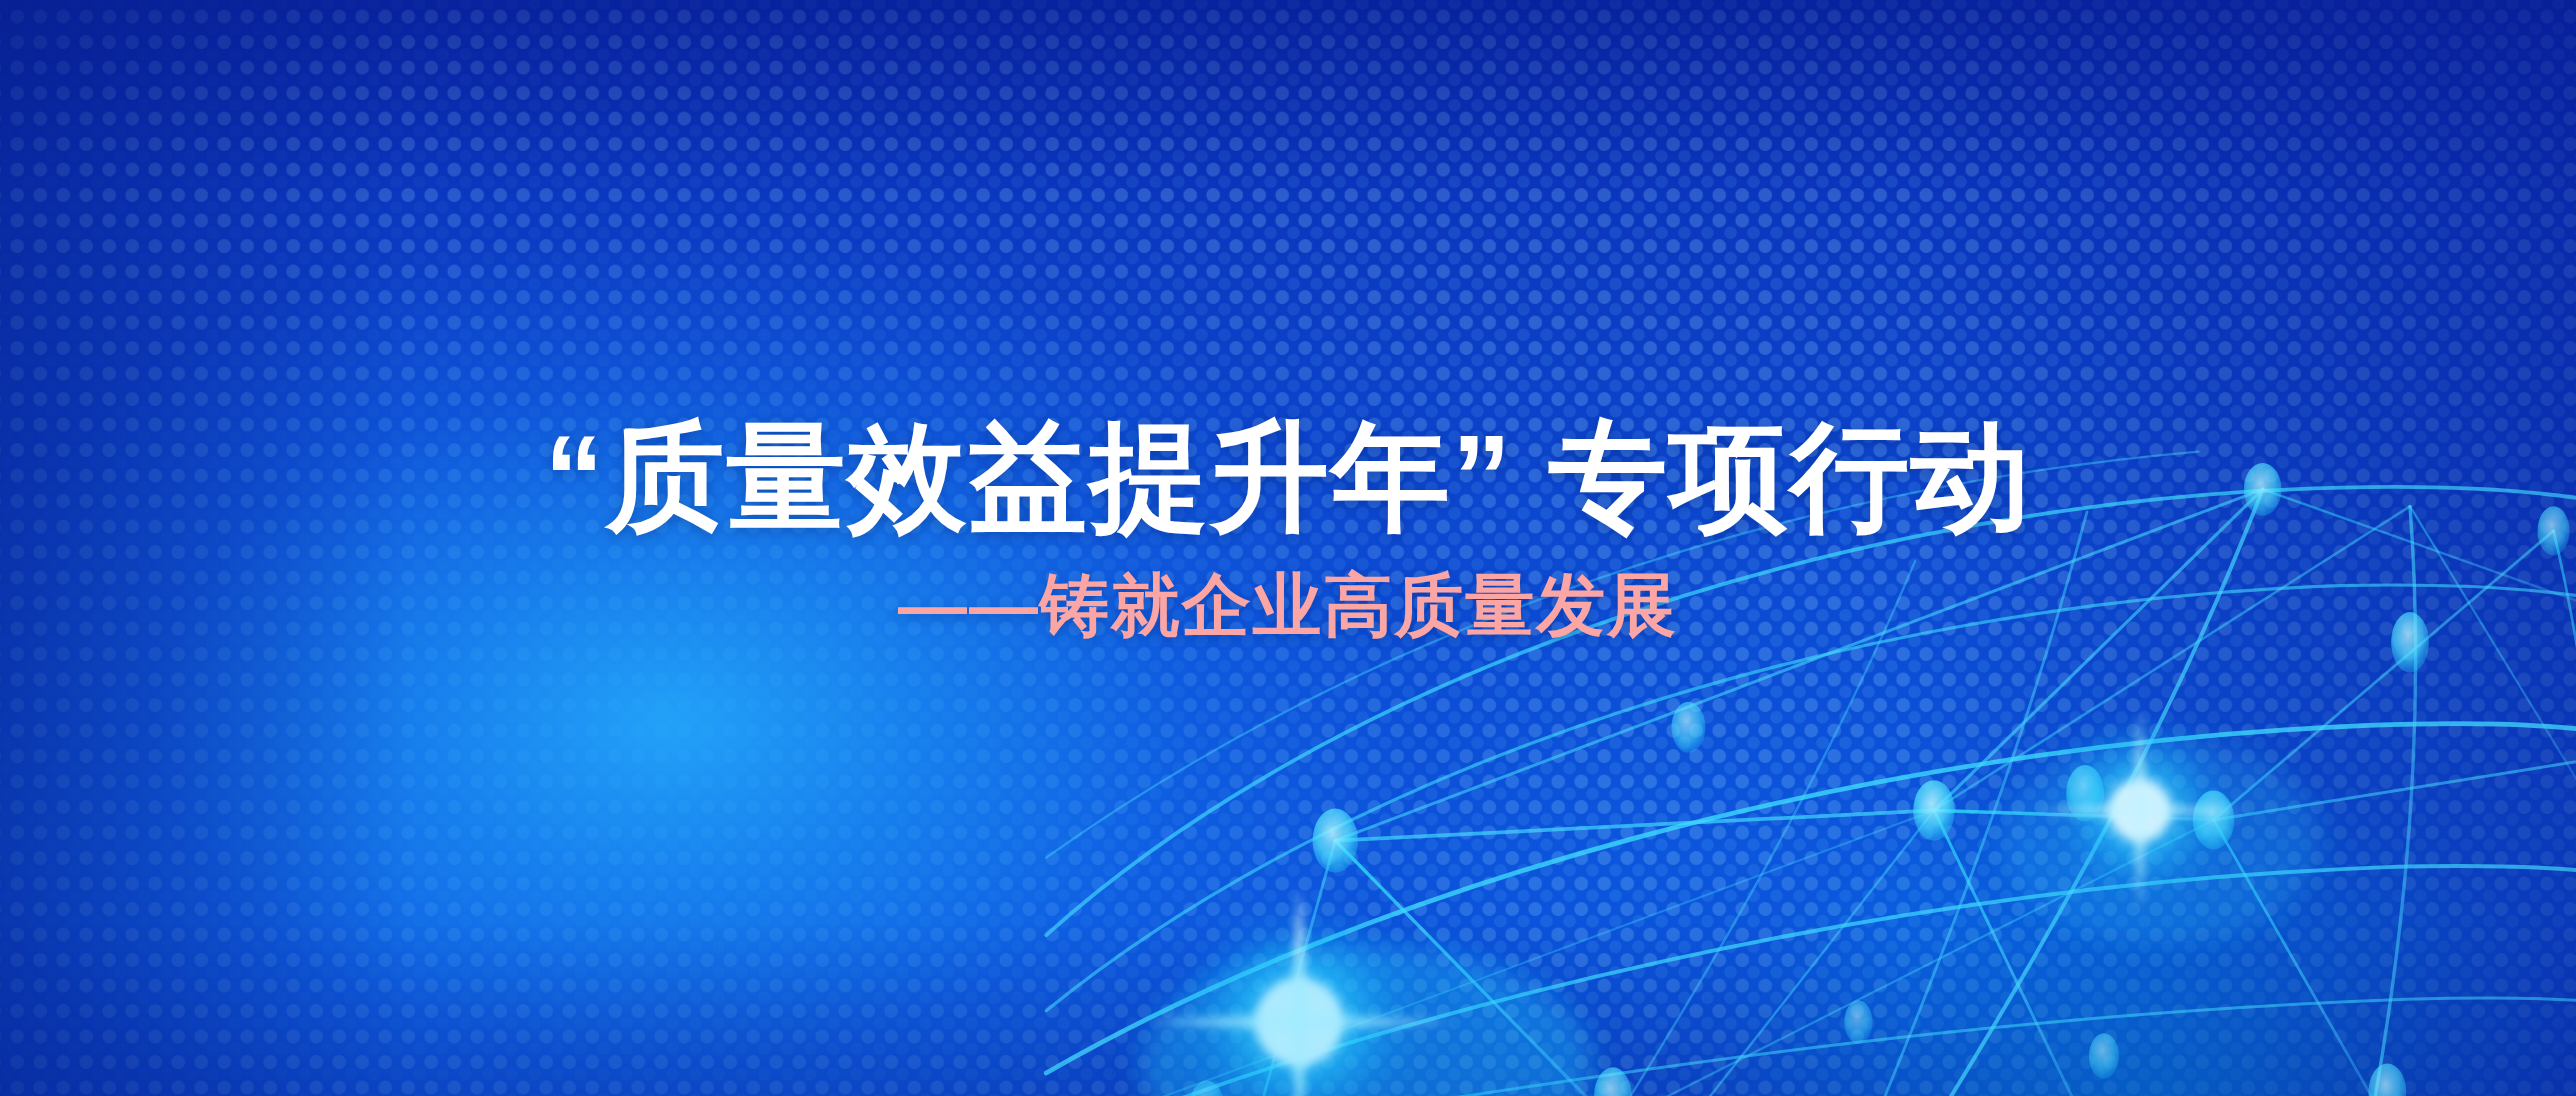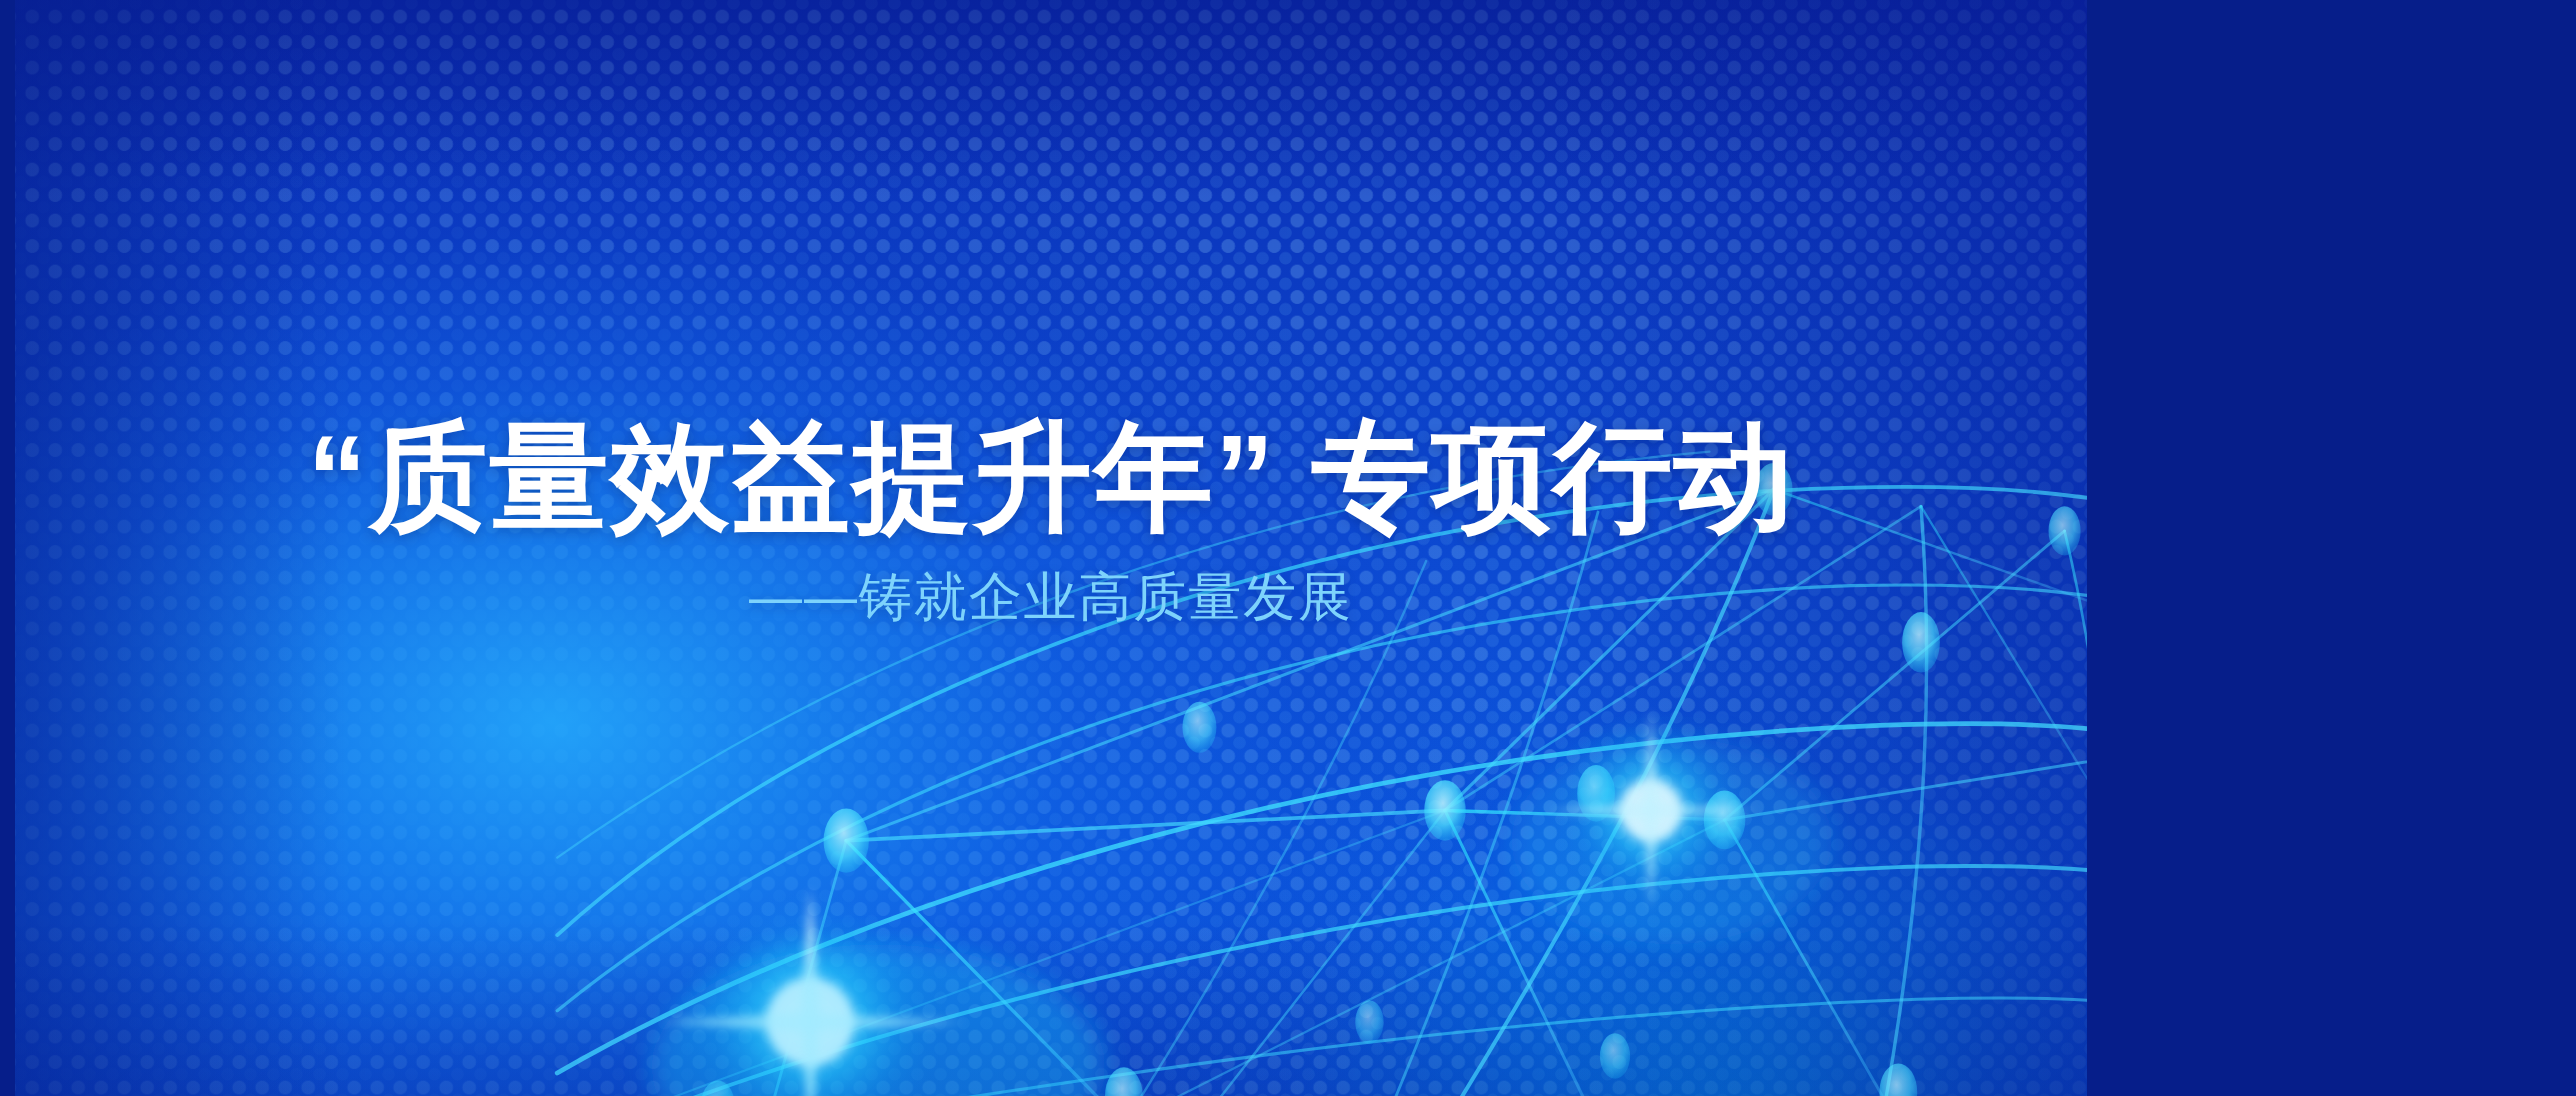--- a/index.html
+++ b/index.html
@@ -1,24 +1,23 @@
 <!DOCTYPE html>
 <html style="font-size:15px"><head>
 <meta charset="utf-8">
 <style>
   html,body{margin:0;padding:0;background:#061e8a;}
   *{box-sizing:border-box;}
 
   #banner{
     position:relative;
-    width:2072px;height:1096px;
+    width:2576px;height:1096px;
     overflow:hidden;
     font-family:"Liberation Sans","DejaVu Sans",sans-serif;
     background:#0a2aaf;
-    margin-left:15px;
   }
 
   
   .bg-base{
     position:absolute;inset:0;
     background:
       linear-gradient(180deg,#0a2ab4 0%,#0b39c0 22%,#0c4ad2 52%,#0b56dd 78%,#0a4fd6 100%);
   }
   .bg-glow-main{
     position:absolute;inset:0;
@@ -86,24 +85,24 @@
     color:#ffffff;
     font-size:119px;
     line-height:1.06;
     font-weight:700;
     letter-spacing:1.9px;
     white-space:nowrap;
     text-shadow:0 2.8px 13.2px rgba(2,26,90,.30);
     margin:0;
   }
   .subtitle{
-    color:#7dd3fc;
-    font-size:53px;
+    color:#fca5a5;
+    font-size:69px;
     line-height:1.1;
-    font-weight:400;
+    font-weight:700;
     letter-spacing:1.9px;
     white-space:nowrap;
     margin:28px 0 0 0;
     text-shadow:0 2.8px 11.3px rgba(2,26,90,.28);
   }
 </style>
 </head>
 <body>
 
 <div id="banner">

